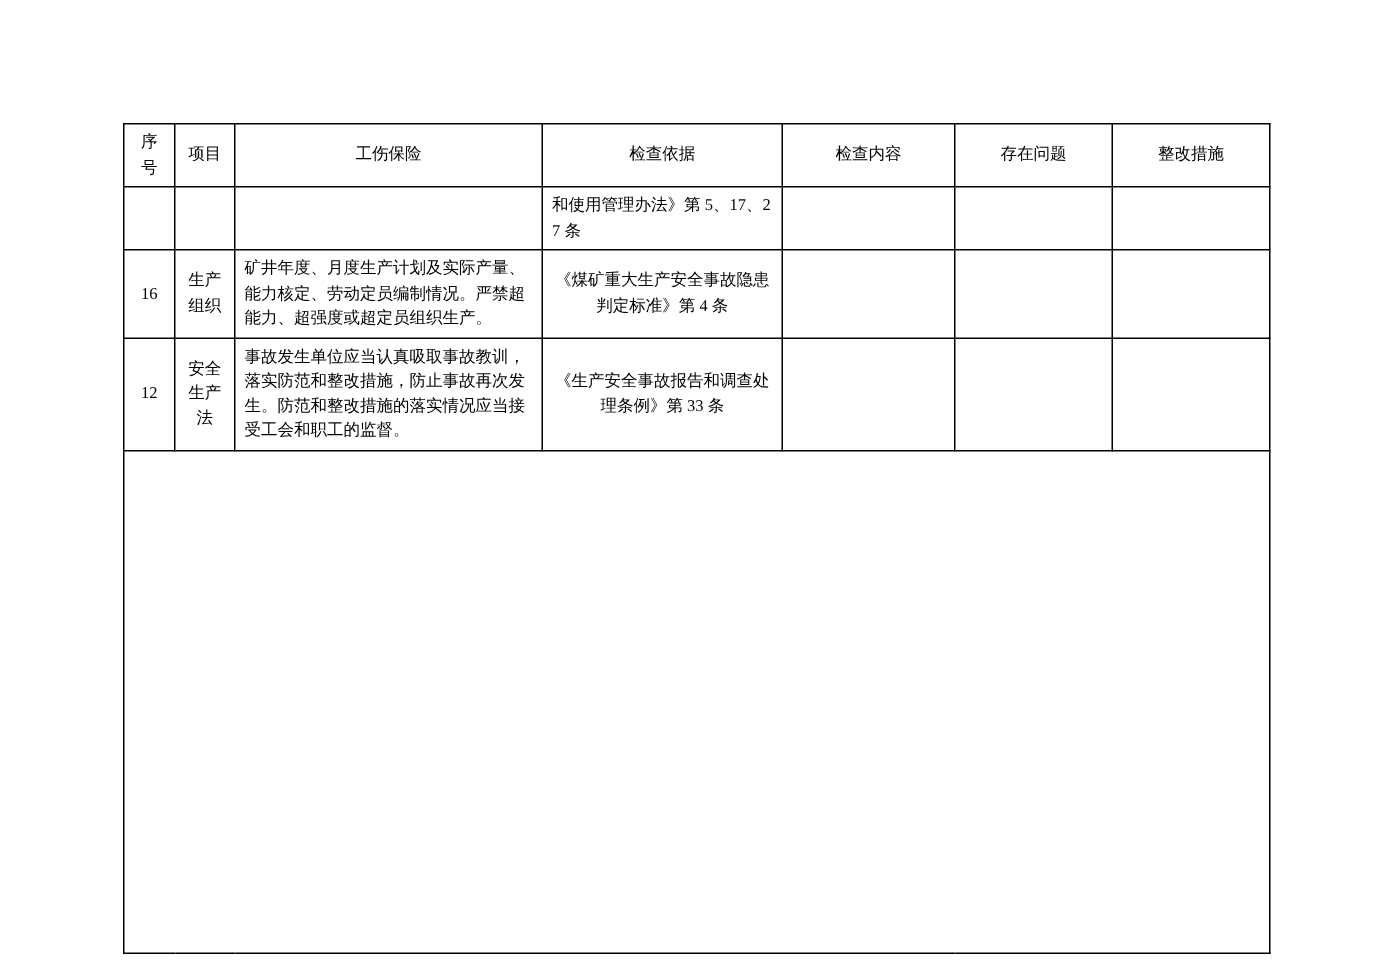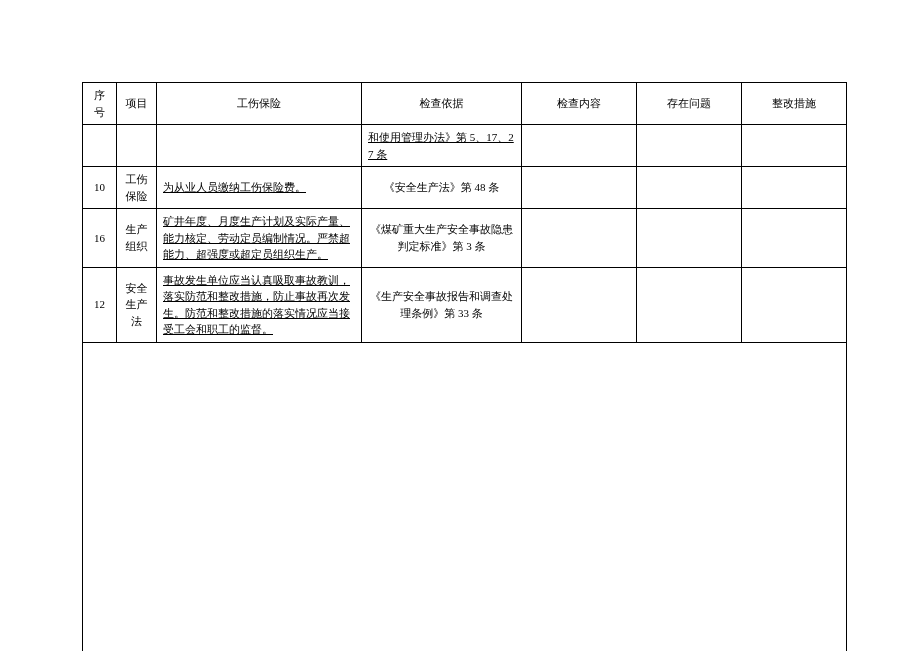--- a/index.html
+++ b/index.html
@@ -32,21 +32,21 @@
       text-align: center;
     }
     .col-seq   { width: 34px; }
     .col-item  { width: 40px; }
     .col-content { width: 205px; }
     .col-basis   { width: 160px; }
     .col-status  { width: 115px; }
     .col-problem { width: 105px; }
     .col-action  { width: 105px; }
     .center { text-align: center; }
-    .left   { text-align: left; text-decoration: underline; }
+    .left   { text-align: left; }
     .blank-row td {
       height: 335px;
       border-top: none;
     }
   </style>
 </head>
 <body>
 
 <table class="doc-table">
   <colgroup>
@@ -74,35 +74,26 @@
     <tr>
       <td class="center"></td>
       <td class="center"></td>
       <td class="left"></td>
       <td class="left">和使用管理办法》第 5、17、27 条</td>
       <td class="left"></td>
       <td class="left"></td>
       <td class="left"></td>
     </tr>
 
-    <tr>
-      <td class="center">10</td>
-      <td class="center">工伤保险</td>
-      <td class="left">为从业人员缴纳工伤保险费。</td>
-      <td class="center">《安全生产法》第 48 条</td>
-      <td class="left"></td>
-      <td class="left"></td>
-      <td class="left"></td>
-    </tr>
 
     <tr>
       <td class="center">16</td>
       <td class="center">生产组织</td>
       <td class="left">矿井年度、月度生产计划及实际产量、能力核定、劳动定员编制情况。严禁超能力、超强度或超定员组织生产。</td>
-      <td class="center">《煤矿重大生产安全事故隐患判定标准》第 3 条</td>
+      <td class="center">《煤矿重大生产安全事故隐患判定标准》第 4 条</td>
       <td class="left"></td>
       <td class="left"></td>
       <td class="left"></td>
     </tr>
 
     <tr>
       <td class="center">12</td>
       <td class="center">安全生产法</td>
       <td class="left">事故发生单位应当认真吸取事故教训，落实防范和整改措施，防止事故再次发生。防范和整改措施的落实情况应当接受工会和职工的监督。</td>
       <td class="center">《生产安全事故报告和调查处理条例》第 33 条</td>

